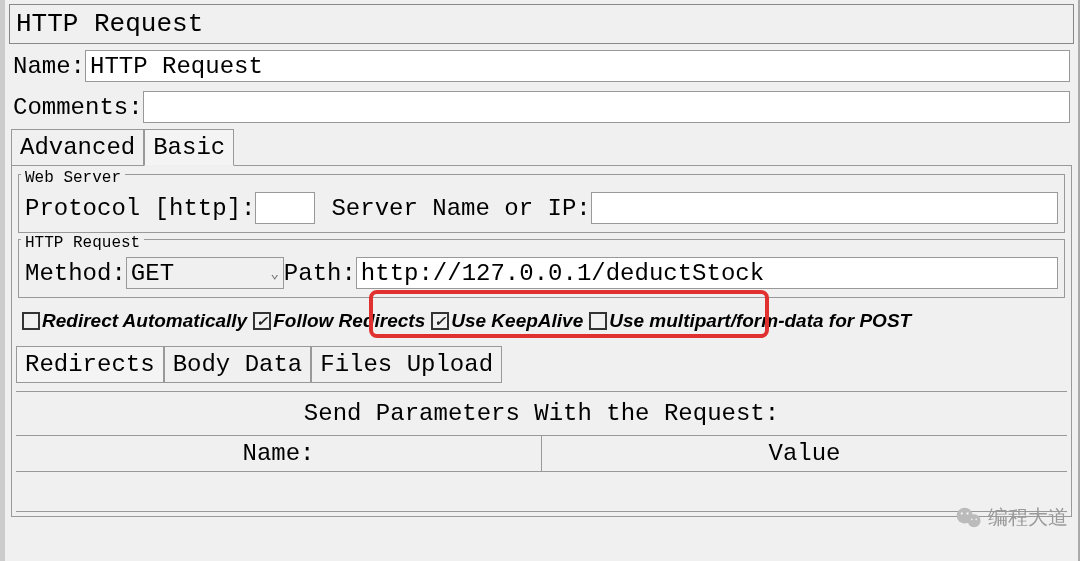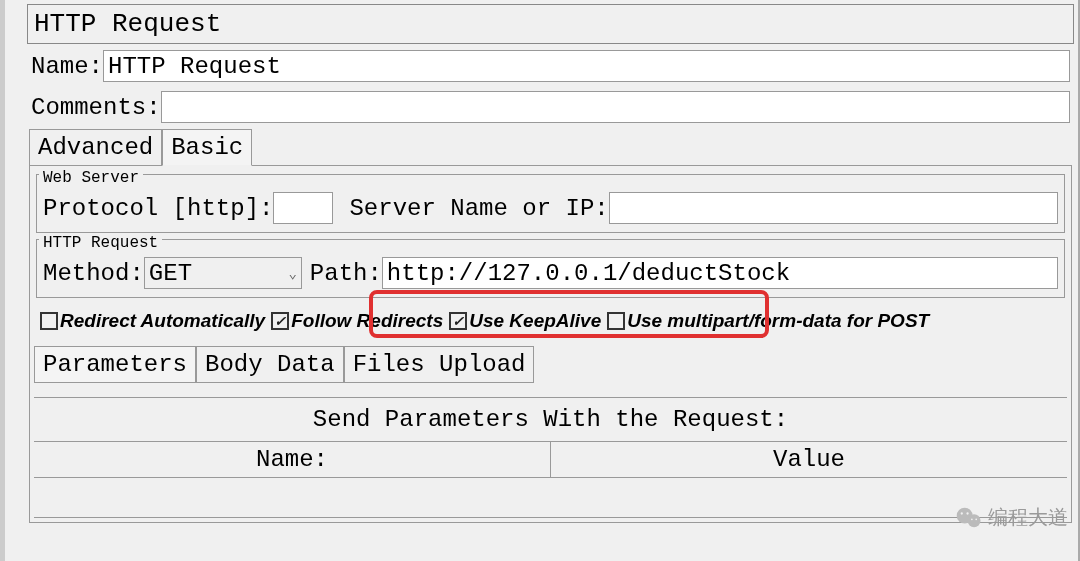--- a/index.html
+++ b/index.html
@@ -14,21 +14,21 @@
       background: #f0f0f0;
       width: 1080px;
       height: 561px;
       overflow: hidden;
       position: relative;
     }
     .outer-panel {
       background: #f0f0f0;
       border-left: 5px solid #ccc;
       border-right: 2px solid #aaa;
-      padding: 2px 2px 0 20px;
+      padding: 2px 2px 0 2px;
       height: 100%;
     }
     .title {
       font-size: 26px;
       padding: 4px 6px;
       border: 1px solid #888;
       margin: 2px;
       background: #f0f0f0;
     }
     .row {
@@ -100,21 +100,21 @@
       margin-top: -10px;
     }
     .select-wrap {
       display: flex;
       align-items: center;
       border: 1px solid #999;
       background: #f0f0f0;
       padding: 2px 4px;
       width: 158px;
       height: 32px;
-      margin-right: 8px;
+      margin-right: 0;
     }
     .select-value {
       flex: 1;
       font-size: 24px;
       font-family: "Courier New", monospace;
     }
     .chevron {
       font-size: 14px;
       color: #666;
     }
@@ -163,21 +163,21 @@
       cursor: pointer;
     }
     .sub-tab.active {
       background: #f4f4f4;
     }
     .params-header {
       text-align: center;
       font-size: 24px;
       padding: 8px 0;
       border-top: 1px solid #999;
-      margin-top: 14px;
+      margin-top: 8px;
     }
     .table-head {
       display: flex;
       border-top: 1px solid #999;
       border-bottom: 1px solid #999;
     }
     .table-col {
       flex: 1;
       padding: 4px 8px;
       text-align: center;
@@ -277,21 +277,21 @@
         <span class="checkbox checked"></span>
         <span>Use KeepAlive</span>
       </div>
       <div class="checkbox-item">
         <span class="checkbox"></span>
         <span>Use multipart/form-data for POST</span>
       </div>
     </div>
 
     <div class="sub-tabs">
-      <div class="sub-tab active">Parameters</div>
+      <div class="sub-tab active">Redirects</div>
       <div class="sub-tab">Body Data</div>
       <div class="sub-tab">Files Upload</div>
     </div>
 
     <div class="params-header">Send Parameters With the Request:</div>
 
     <div class="table-head">
       <div class="table-col">Name:</div>
       <div class="table-col">Value</div>
     </div>

